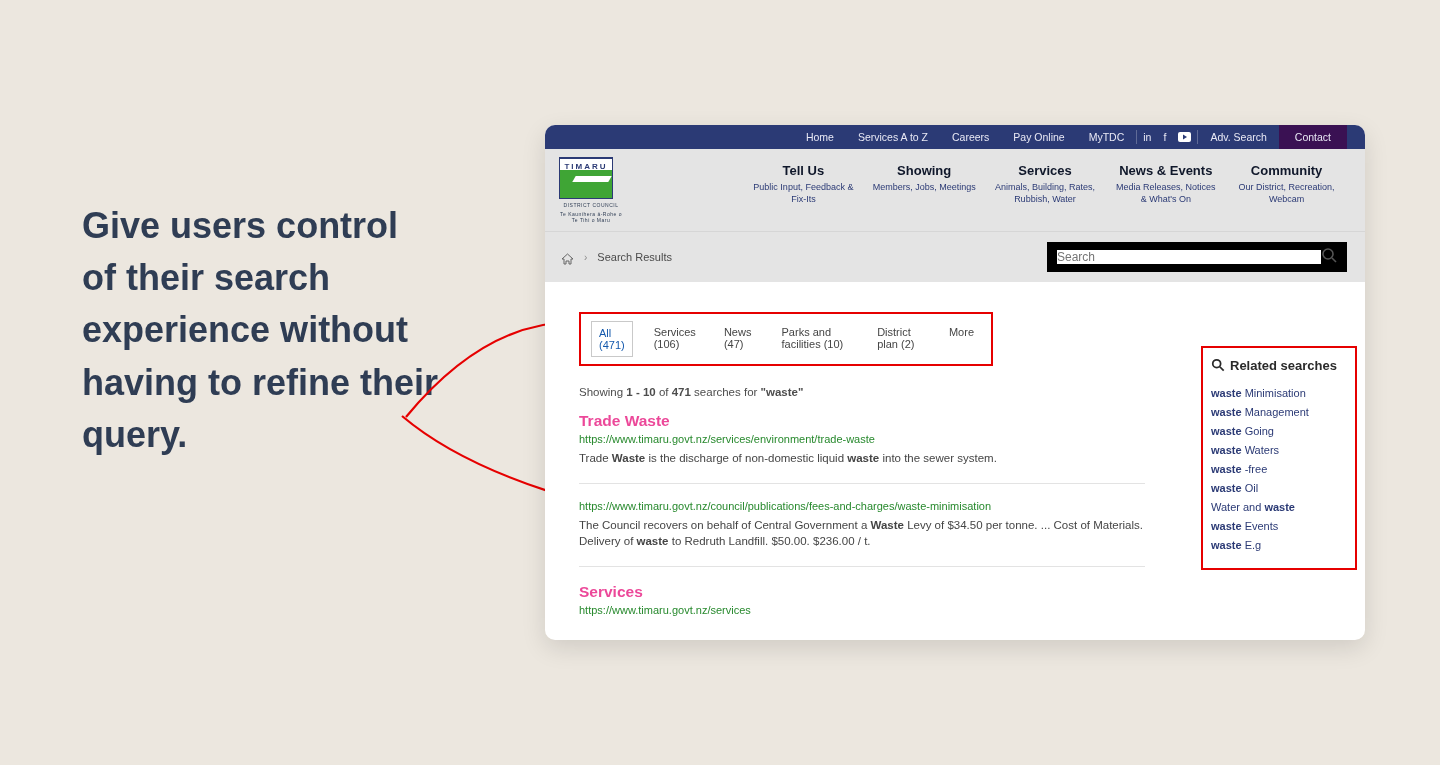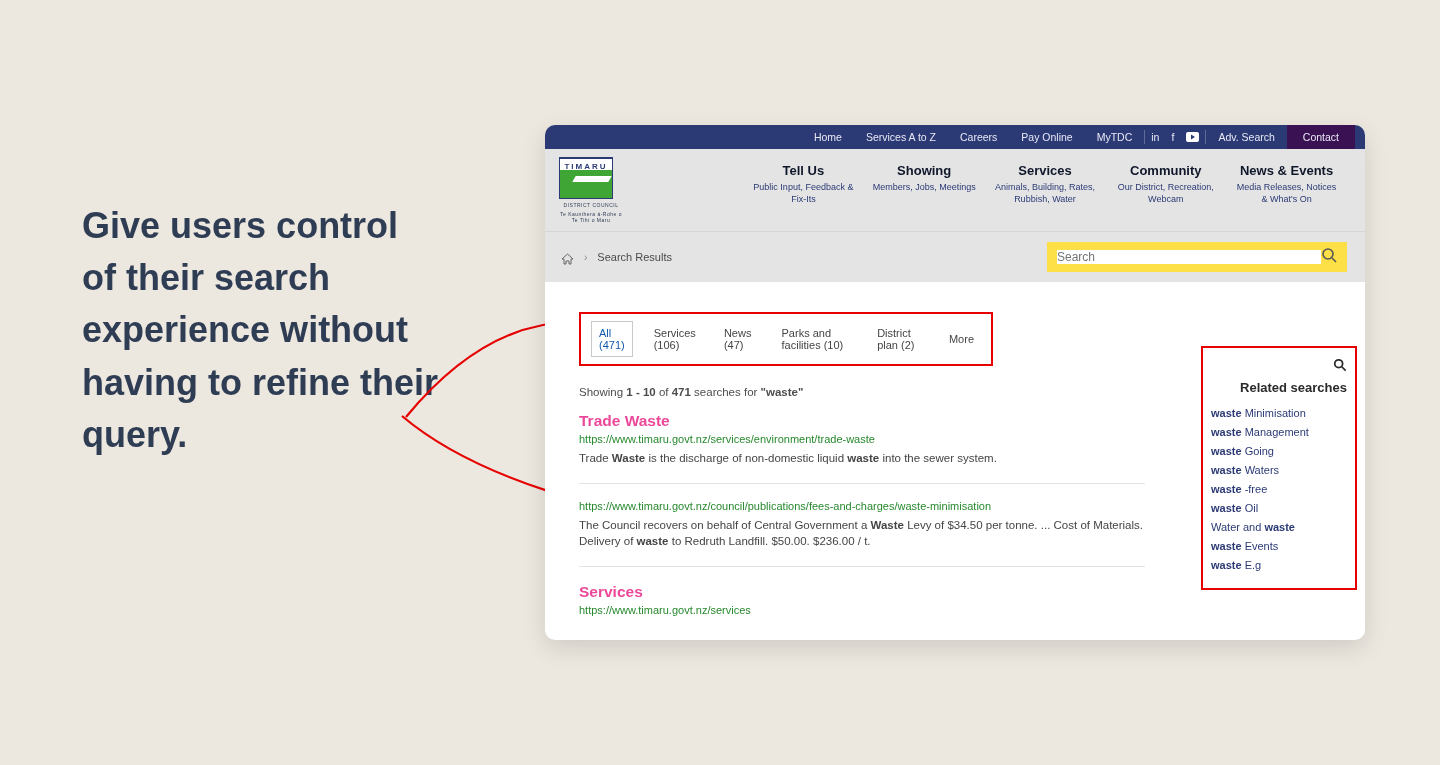--- a/index.html
+++ b/index.html
@@ -33,21 +33,21 @@
     overflow: hidden;
   }
   .topbar {
     height: 24px;
     background: #2b3a75;
     color: #f1f1f1;
     display: flex;
     justify-content: flex-end;
     align-items: center;
     font-size: 10.5px;
-    padding: 0 10px 0 0;
+    padding: 0 18px 0 0;
     gap: 0;
   }
   .topbar .spacer { flex: 1; }
   .topbar a {
     padding: 0 12px;
     color: #e9e9f5;
     text-decoration: none;
     height: 24px;
     display: inline-flex;
     align-items: center;
@@ -101,39 +101,39 @@
     border-top: 1px solid #d6d6d6;
   }
   .crumbbar .home-ic {
     width: 13px; height: 12px; display: inline-block;
   }
   .crumbbar .chev { color: #8b8b8b; font-size: 10px; }
   .crumbbar .crumb { font-size: 11px; color: #4a4a4a; }
   .searchbox {
     margin-left: auto;
     width: 300px; height: 30px;
-    background: #fde047;
+    background: #000000;
     display: flex; align-items: center;
     padding: 0 10px;
   }
   .searchbox input {
     border: 0; outline: 0; flex: 1; font-size: 12px; color: #5e5e5e;
   }
   .content {
     padding: 30px 16px 0 34px;
     position: relative;
   }
   .tabs-wrap {
     position: relative;
     border: 2px solid #e60000;
     width: 414px;
     padding: 7px 10px 7px 10px;
     margin-bottom: 20px;
   }
-  .tabs { display: flex; gap: 14px; align-items: center; }
+  .tabs { display: flex; gap: 14px; }
   .tab {
     font-size: 11px; color: #454545;
     padding: 5px 7px;
     cursor: pointer;
   }
   .tab.active {
     border: 1px solid #c9c9c9;
     color: #1358ac;
   }
   .results-meta {
@@ -154,21 +154,21 @@
   .result .snip b { font-weight: 700; }
   .related-box {
     position: absolute;
     right: 8px; top: 64px;
     width: 156px;
     border: 2px solid #e60000;
     padding: 10px 8px;
   }
   .related-box h4 {
     font-size: 13px; color: #2a2a2a; margin-bottom: 12px;
-    display: flex; align-items: flex-end; gap: 5px; flex-direction: column;
+    display: flex; align-items: flex-start; gap: 5px;
   }
   .related-box .rs {
     font-size: 11px; color: #2b3a75; margin-bottom: 7px; cursor: pointer;
   }
   .related-box .rs b { font-weight: 700; }
   
   .arrow {
     position: absolute;
     stroke: #e60000;
     fill: none;
@@ -238,26 +238,26 @@
         </div>
         <div class="nav-item">
           <div class="t">Showing</div>
           <div class="s">Members, Jobs, Meetings</div>
         </div>
         <div class="nav-item">
           <div class="t">Services</div>
           <div class="s">Animals, Building, Rates, Rubbish, Water</div>
         </div>
         <div class="nav-item">
+          <div class="t">News &amp; Events</div>
+          <div class="s">Media Releases, Notices &amp; What's On</div>
+        </div>
+        <div class="nav-item">
           <div class="t">Community</div>
           <div class="s">Our District, Recreation, Webcam</div>
-        </div>
-        <div class="nav-item">
-          <div class="t">News &amp; Events</div>
-          <div class="s">Media Releases, Notices &amp; What's On</div>
         </div>
       </div>
   </div>
 
   <div class="crumbbar">
     <span class="home-ic">
       <svg width="13" height="12" viewBox="0 0 13 12">
           <path d="M6.5 1 L12 6 H10 V11 H8 V8 H5 V11 H3 V6 H1 Z" fill="none" stroke="#666" stroke-width="1"></path>
         </svg>
     </span>

